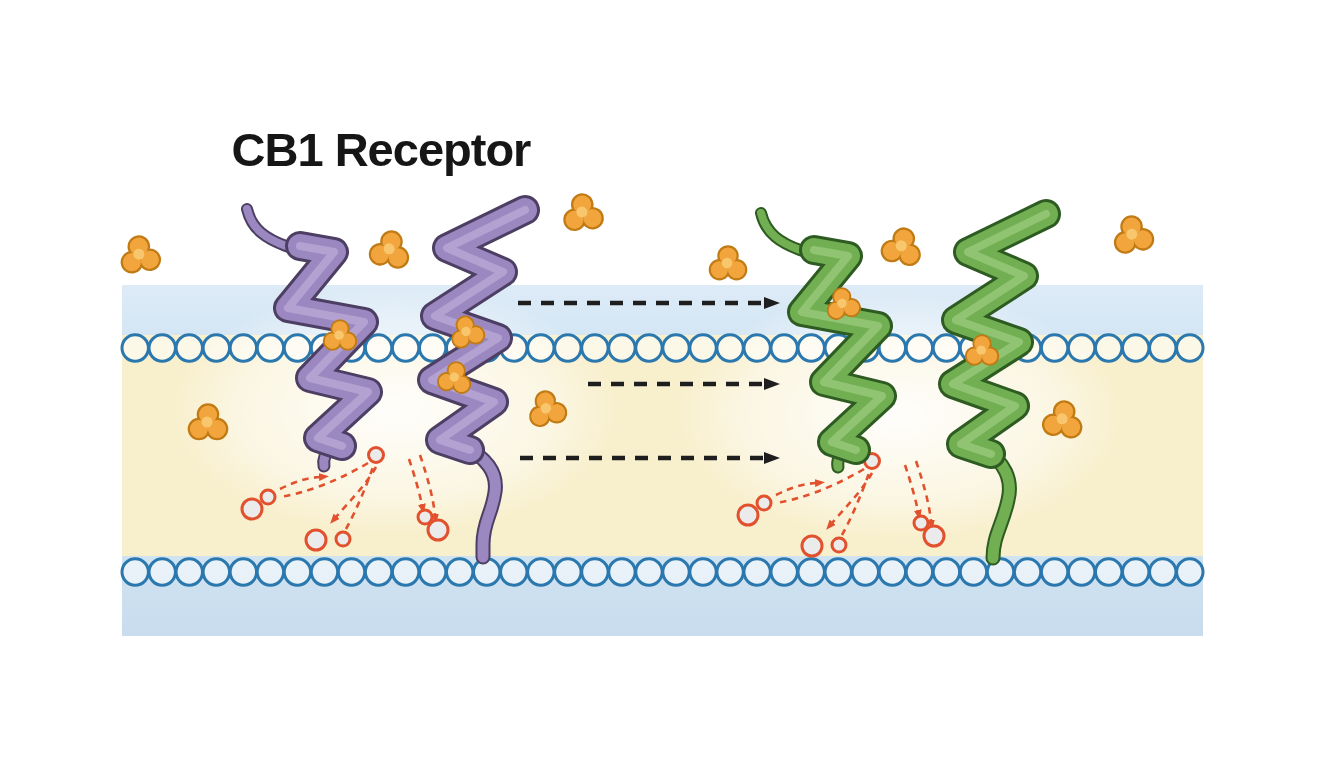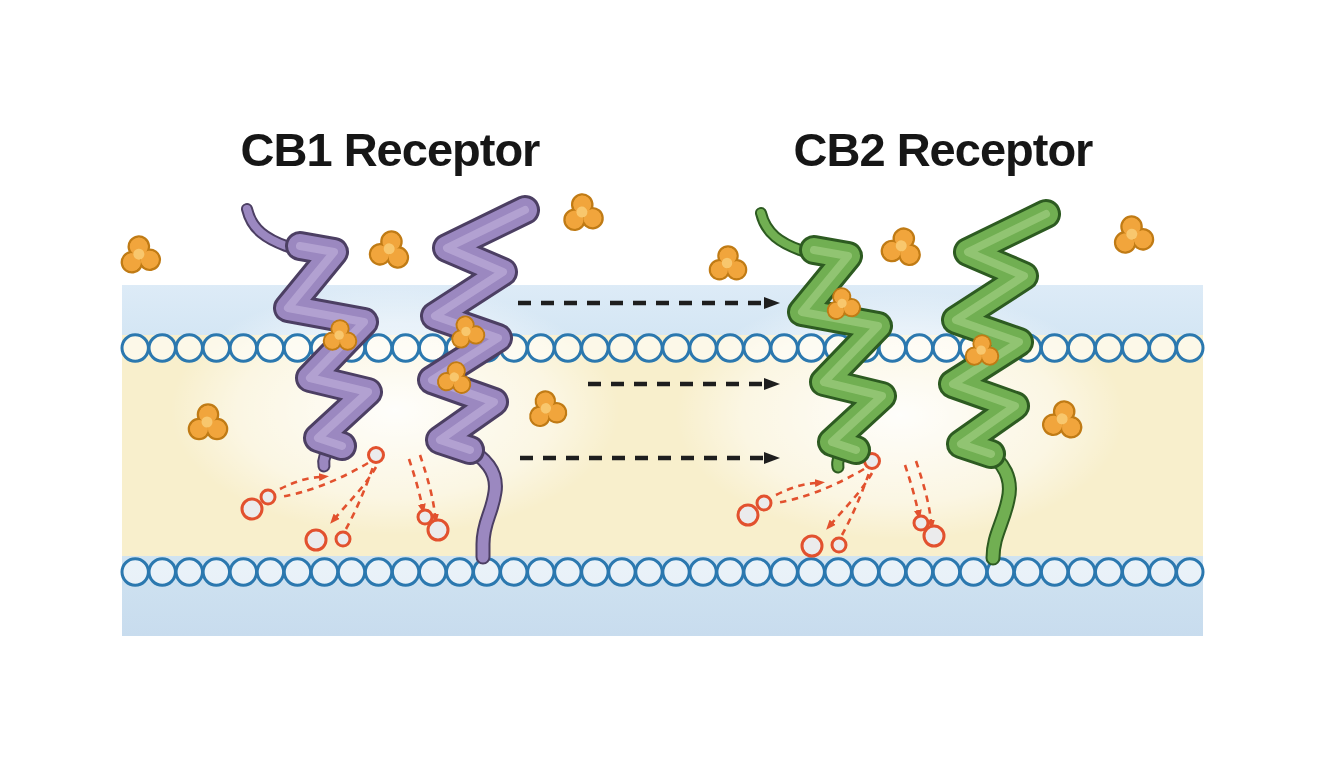--- a/index.html
+++ b/index.html
@@ -321,15 +321,14 @@
           <circle cx="0" cy="-8.5" r="10" fill="#f1a53c" stroke="#c07b15" stroke-width="2.6"></circle>
           <circle cx="-9" cy="6" r="10" fill="#f1a53c" stroke="#c07b15" stroke-width="2.6"></circle>
           <circle cx="9" cy="6" r="10" fill="#f1a53c" stroke="#c07b15" stroke-width="2.6"></circle>
           <circle cx="0" cy="-8.5" r="9" fill="#f1a53c"></circle>
           <circle cx="-9" cy="6" r="9" fill="#f1a53c"></circle>
           <circle cx="9" cy="6" r="9" fill="#f1a53c"></circle>
           <circle cx="-1" cy="-1" r="5.5" fill="#f8c76d"></circle>
         </g>
       </g>
     </svg>
-  <div class="receptor-title" id="title-left" style="left: 390px; top: 122px; color: rgb(22, 22, 22);">CB1 Receptor</div>
-  <div class="receptor-title" id="title-right" style="left: 943px; top: 122px; color: rgb(22, 22, 22);">CB2 Receptor</div>
+  <div class="receptor-title" id="title-left" style="left: 381px; top: 122px; color: rgb(22, 22, 22);">CB1 Receptor</div>
 </div>
 
 </body></html>

